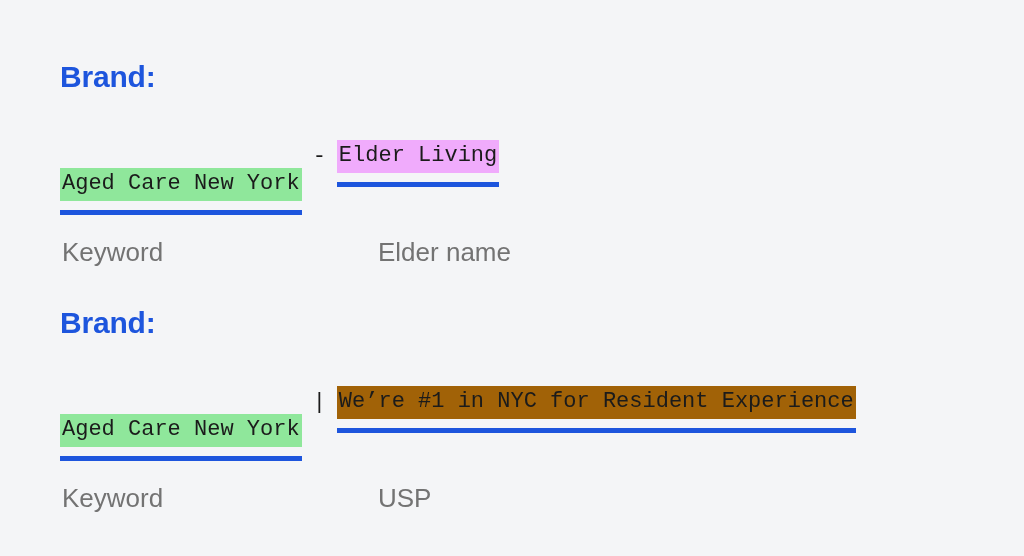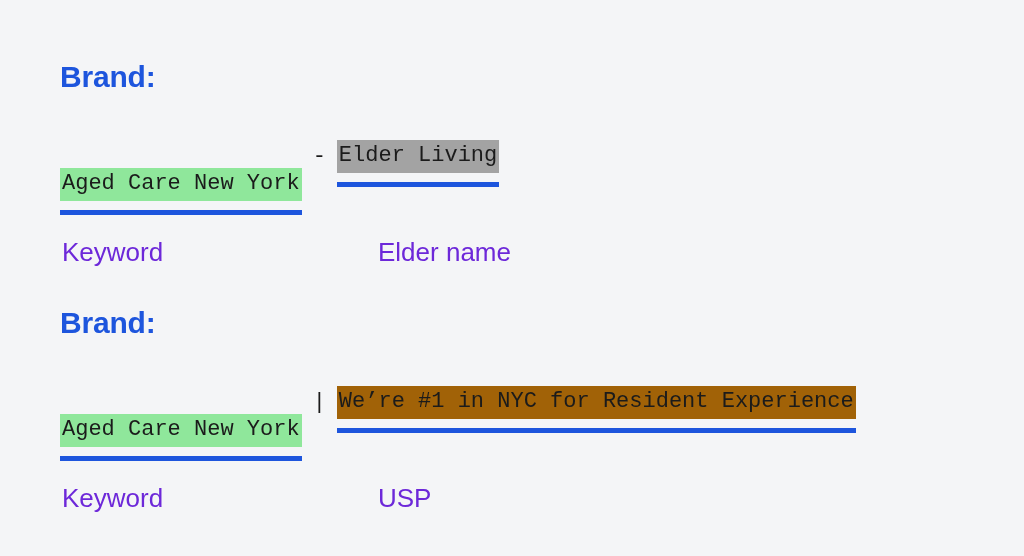--- a/index.html
+++ b/index.html
@@ -55,21 +55,21 @@
     display: inline-block;
     font-family: "Liberation Mono", "DejaVu Sans Mono", monospace;
     font-size: 22px;
     line-height: 30px;
     color: #1b1b1b;
     padding: 1px 2px 2px 2px;
     white-space: pre;
   }
 
   .hl-green { background: #8fe79b; margin-top: 28px; }
-  .hl-amber { background: #a3a3a3; }
+  .hl-amber { background: #f0abfc; }
   .hl-blue  { background: #a16207; }
 
   .chip-underline {
     display: block;
     height: 5px;
     background: #1d55dd;
     margin-top: 9px;
     width: 100%;
   }
 
@@ -87,21 +87,21 @@
     position: relative;
     margin-top: 20px;
     height: 34px;
   }
   .caption {
     position: absolute;
     top: 0;
     font-family: "Liberation Sans", sans-serif;
     font-size: 26px;
     line-height: 34px;
-    color: #6d28d9;
+    color: #737373;
     white-space: nowrap;
   }
   .caption-keyword { left: 2px; }
   .caption-second-before { left: 318px; }
   .caption-second-after  { left: 318px; }
 </style>
 </head>
 <body>
 
 <div class="page">

